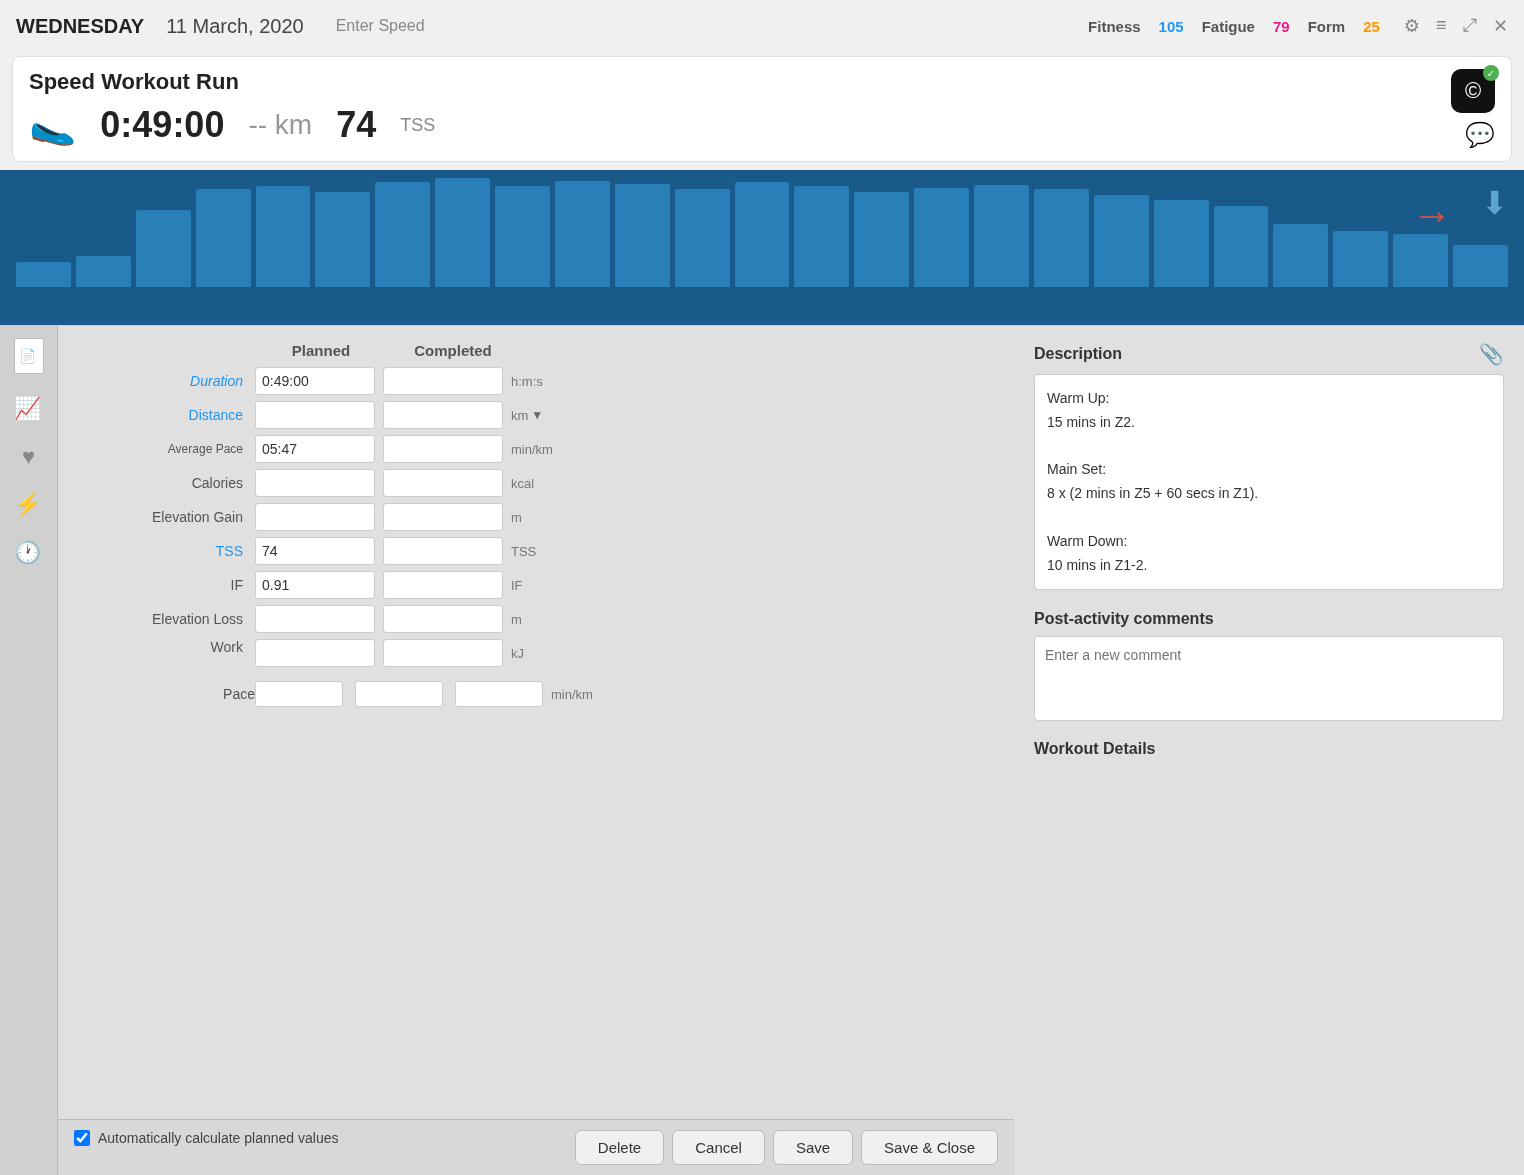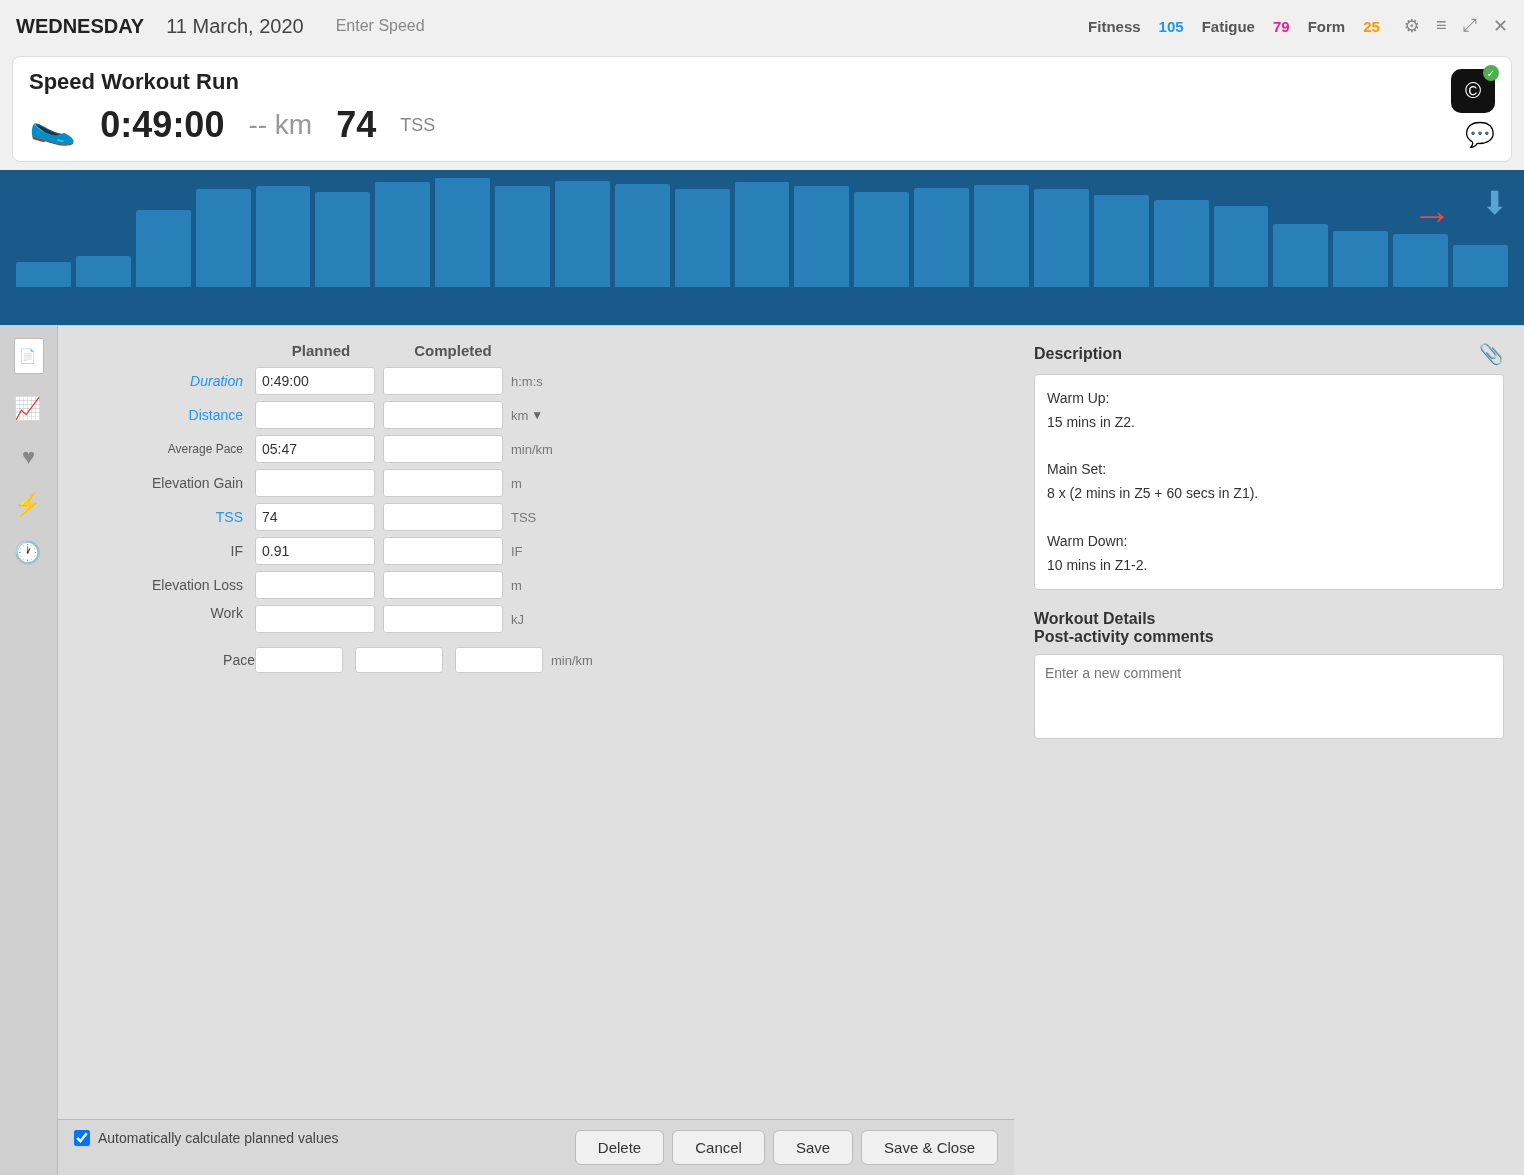--- a/index.html
+++ b/index.html
@@ -139,20 +139,26 @@
       <input type="text" value="" style="border: 1px solid rgb(204, 204, 204); background: white; border-radius: 3px; padding: 4px 6px; font-size: 14px; color: rgb(51, 51, 51); width: 120px; height: 28px; margin-right: 8px;">
       <span style="font-size:13px; color:#777; display:flex; align-items:center; gap:3px;">km <span style="font-size:12px;color:#666;">▼</span></span>
     </div>
             <div style="display: flex; align-items: center; margin-bottom: 6px;">
       <div style="width:185px; text-align:right; padding-right:12px; font-size:12px; color:#555; font-weight:normal; ">Average Pace</div>
       <input type="text" value="05:47" style="border: 1px solid rgb(204, 204, 204); background: white; border-radius: 3px; padding: 4px 6px; font-size: 14px; color: rgb(51, 51, 51); width: 120px; height: 28px; margin-right: 8px;">
       <input type="text" value="" style="border: 1px solid rgb(204, 204, 204); background: white; border-radius: 3px; padding: 4px 6px; font-size: 14px; color: rgb(51, 51, 51); width: 120px; height: 28px; margin-right: 8px;">
       <span style="font-size:13px; color:#777; display:flex; align-items:center; gap:3px;">min/km</span>
     </div>
             <div style="display: flex; align-items: center; margin-bottom: 6px;">
+      <div style="width:185px; text-align:right; padding-right:12px; font-size:14px; color:#555; font-weight:normal; ">Calories</div>
+      <input type="text" value="" style="border: 1px solid rgb(204, 204, 204); background: white; border-radius: 3px; padding: 4px 6px; font-size: 14px; color: rgb(51, 51, 51); width: 120px; height: 28px; margin-right: 8px;">
+      <input type="text" value="" style="border: 1px solid rgb(204, 204, 204); background: white; border-radius: 3px; padding: 4px 6px; font-size: 14px; color: rgb(51, 51, 51); width: 120px; height: 28px; margin-right: 8px;">
+      <span style="font-size:13px; color:#777; display:flex; align-items:center; gap:3px;">kcal</span>
+    </div>
+            <div style="display: flex; align-items: center; margin-bottom: 6px;">
       <div style="width:185px; text-align:right; padding-right:12px; font-size:14px; color:#555; font-weight:normal; ">Elevation Gain</div>
       <input type="text" value="" style="border: 1px solid rgb(204, 204, 204); background: white; border-radius: 3px; padding: 4px 6px; font-size: 14px; color: rgb(51, 51, 51); width: 120px; height: 28px; margin-right: 8px;">
       <input type="text" value="" style="border: 1px solid rgb(204, 204, 204); background: white; border-radius: 3px; padding: 4px 6px; font-size: 14px; color: rgb(51, 51, 51); width: 120px; height: 28px; margin-right: 8px;">
       <span style="font-size:13px; color:#777; display:flex; align-items:center; gap:3px;">m</span>
     </div>
             <div style="display: flex; align-items: center; margin-bottom: 6px;">
       <div style="width:185px; text-align:right; padding-right:12px; font-size:14px; color:#2196f3; font-weight:500; cursor:pointer;">TSS</div>
       <input type="text" value="74" style="border: 1px solid rgb(204, 204, 204); background: white; border-radius: 3px; padding: 4px 6px; font-size: 14px; color: rgb(51, 51, 51); width: 120px; height: 28px; margin-right: 8px;">
       <input type="text" value="" style="border: 1px solid rgb(204, 204, 204); background: white; border-radius: 3px; padding: 4px 6px; font-size: 14px; color: rgb(51, 51, 51); width: 120px; height: 28px; margin-right: 8px;">
       <span style="font-size:13px; color:#777; display:flex; align-items:center; gap:3px;">TSS</span>
@@ -212,22 +218,22 @@
       </div>
       <div style="background:white; border:1px solid #ccc; border-radius:4px; padding:12px; font-size:14px; color:#333; line-height:1.7; min-height:210px; margin-bottom:20px; white-space:pre-line;">Warm Up:
 15 mins in Z2.
 
 Main Set:
 8 x (2 mins in Z5 + 60 secs in Z1).
 
 Warm Down:
 10 mins in Z1-2.</div>
 
-      <div style="font-size:16px; font-weight:bold; color:#333; margin-top:16px;">Workout Details</div>
-
       <div>
         <div style="font-size:16px; font-weight:bold; color:#333; margin-bottom:8px;">Post-activity comments</div>
         <textarea style="background: white; border: 1px solid rgb(204, 204, 204); border-radius: 4px; padding: 10px; font-size: 14px; color: rgb(187, 187, 187); width: 100%; height: 85px; resize: none; font-family: inherit;" placeholder="Enter a new comment"></textarea>
       </div>
+
+      <div style="font-size:16px; font-weight:bold; color:#333; margin-top:16px;">Workout Details</div>
     </div>
 
   </div>
 </div>
 
 </body></html>

